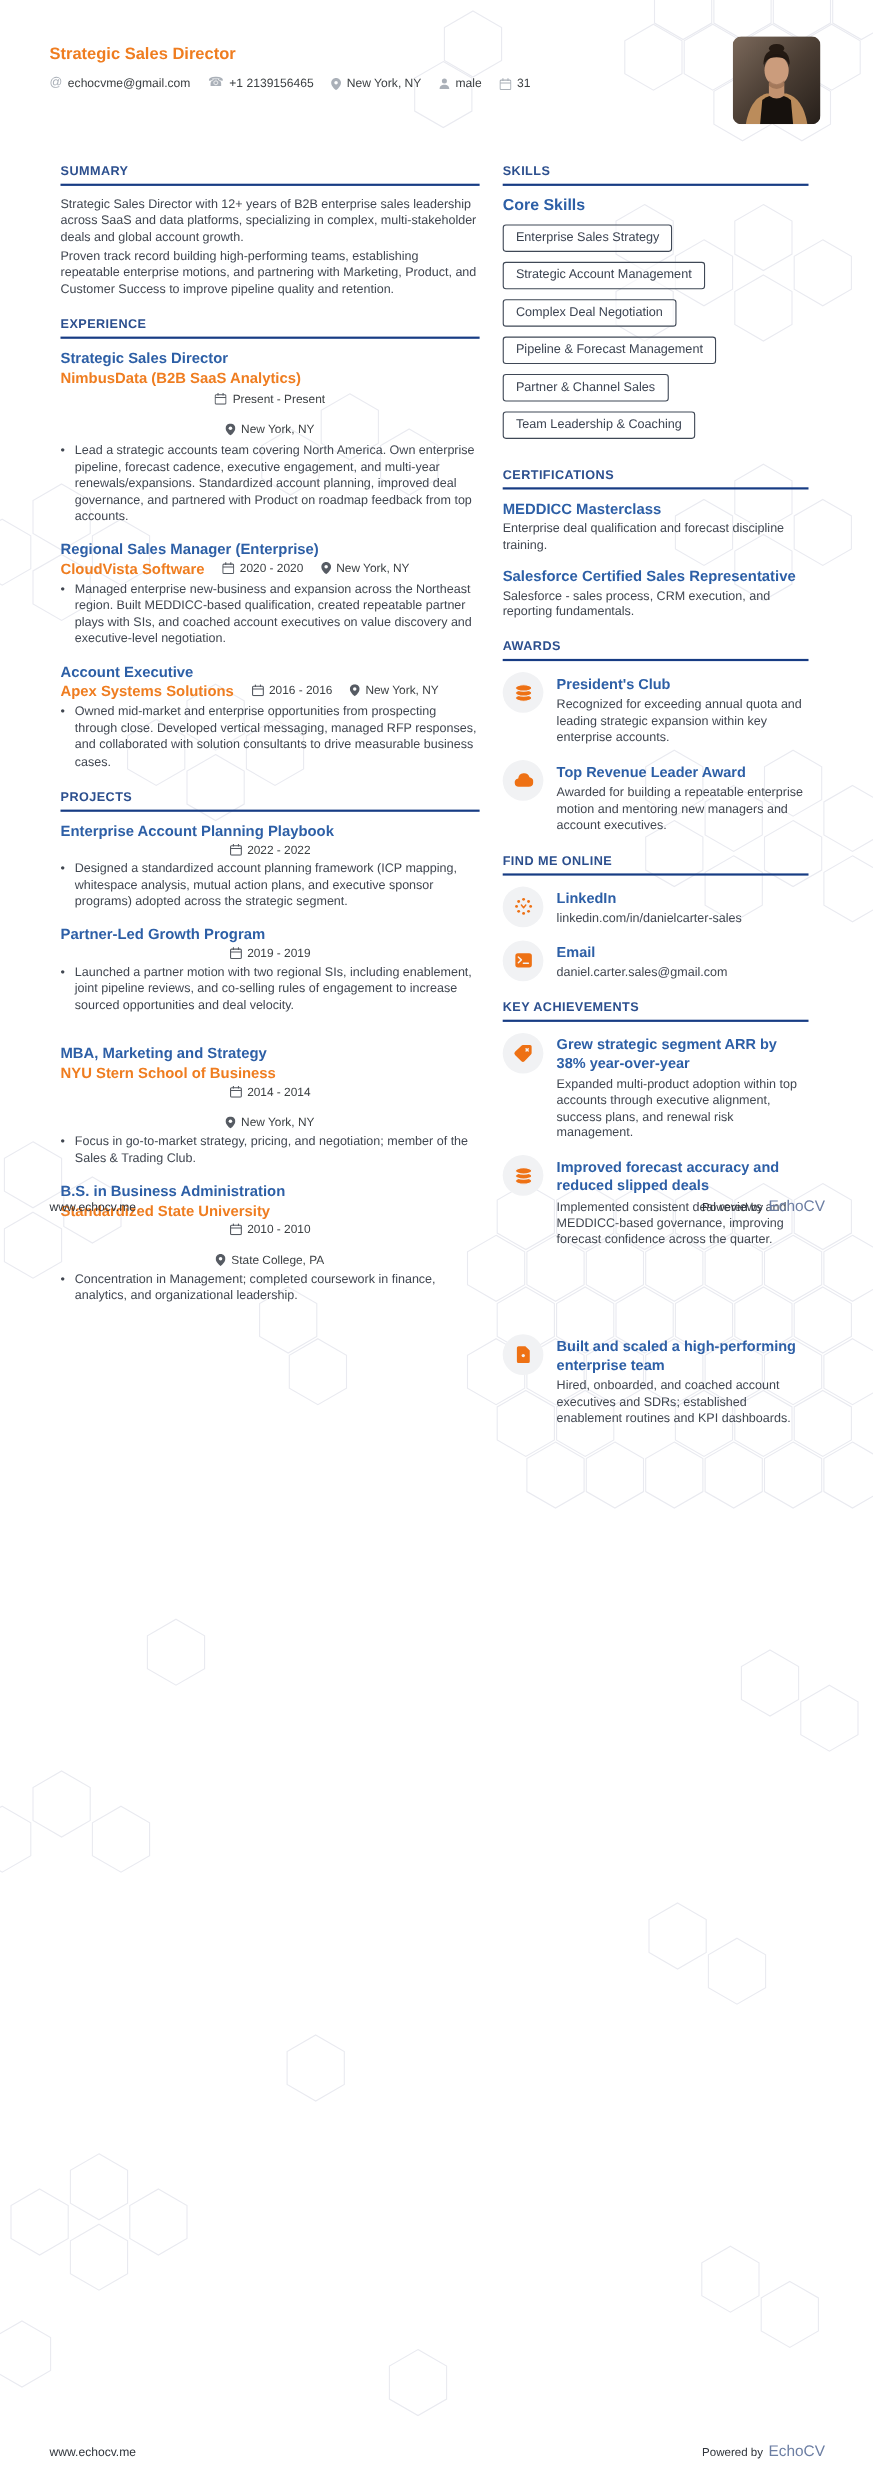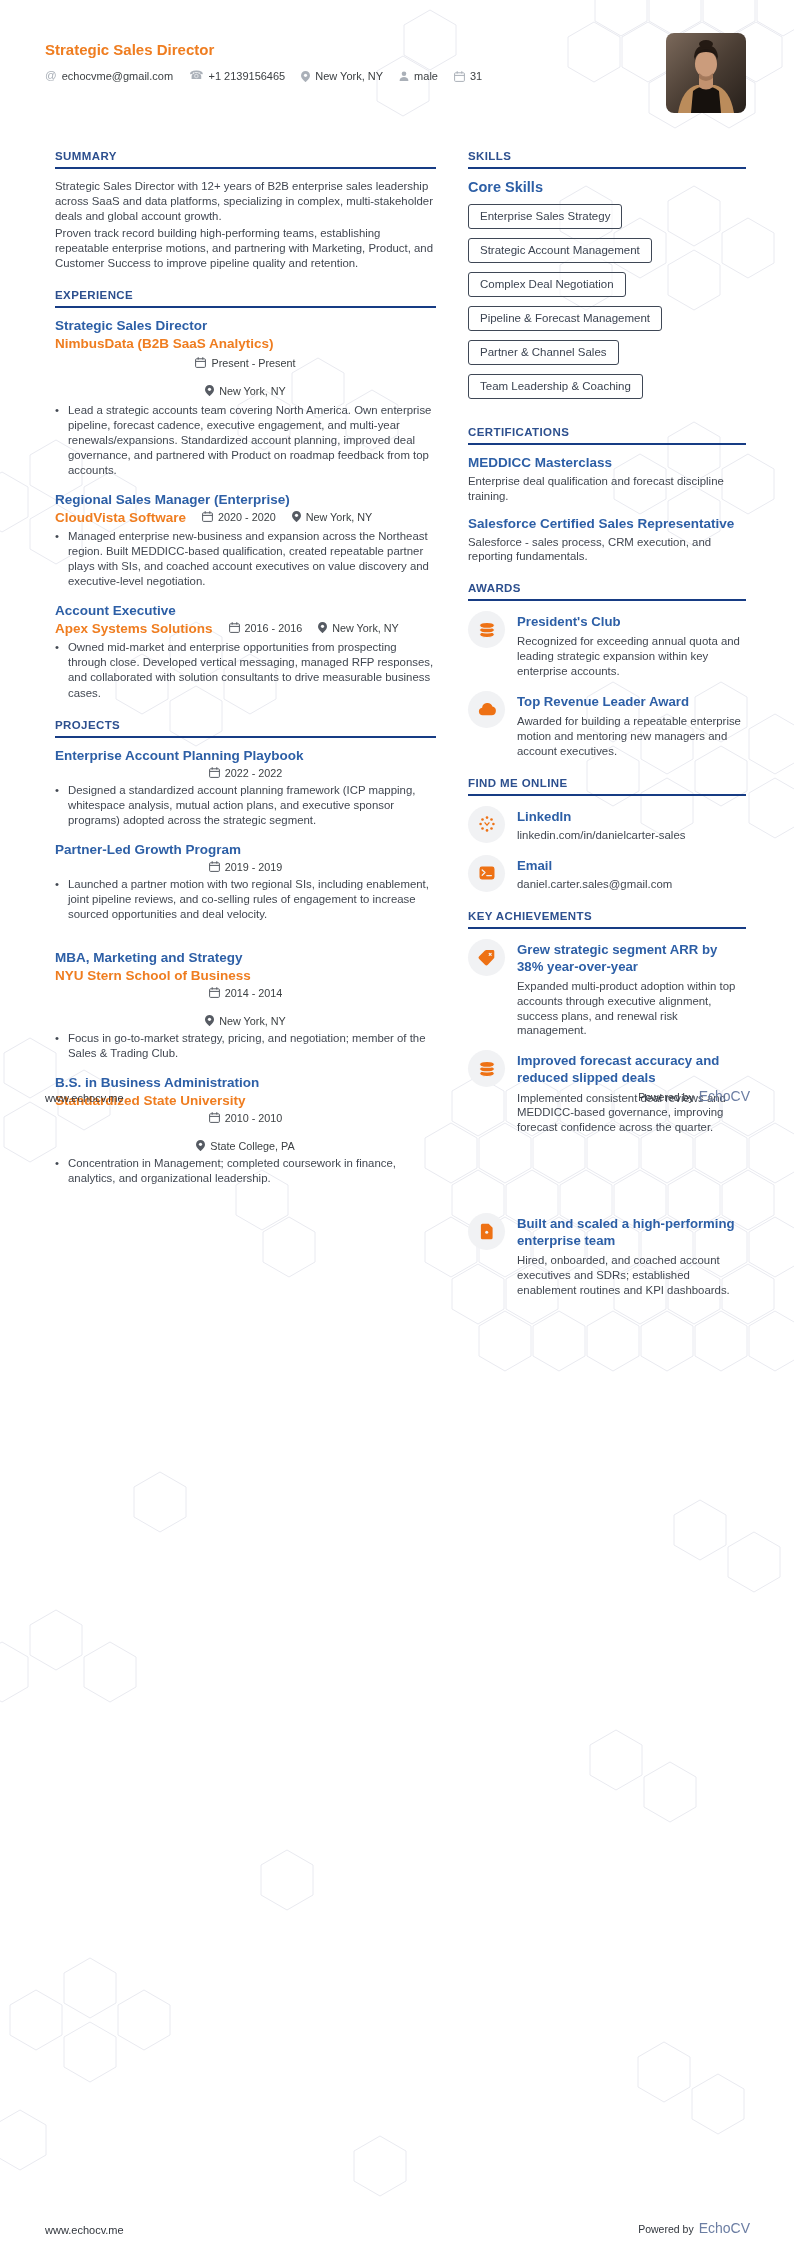--- a/index.html
+++ b/index.html
@@ -17,21 +17,21 @@
   .headline { font-size:15px; font-weight:700; color:#ef7d20; margin-top:7px; }
   .contact-row { display:flex; align-items:center; gap:16px; margin-top:12px; font-size:11px; color:#3c4043; }
   .ci { display:flex; align-items:center; gap:5px; }
   .ci .g { color:#aab0b8; font-size:11.5px; line-height:1; }
   .ci svg { display:block; }
   .photo { position:absolute; left:666px; top:33px; width:80px; height:80px; border-radius:8px; overflow:hidden; }
   .photo svg { display:block; }
 
   
   .col-left  { position:absolute; left:55px;  top:150px; width:381px; }
-  .col-right { position:absolute; left:468px; top:150px; width:278px; }
+  .col-right { position:absolute; left:457px; top:150px; width:278px; }
 
   .sec-title { font-size:11.5px; font-weight:700; letter-spacing:.4px; color:#2c4f8e;
                padding-bottom:5px; border-bottom:2px solid #173c84; }
   .sec { margin-bottom:18px; }
   .sec-body { padding-top:10px; }
 
   .para { font-size:11.4px; line-height:1.3; color:#414751; margin-bottom:3px; }
 
   .role { font-size:13.5px; font-weight:700; color:#2d5fa6; }
   .company { font-size:13.5px; font-weight:700; color:#ef7d20; }

